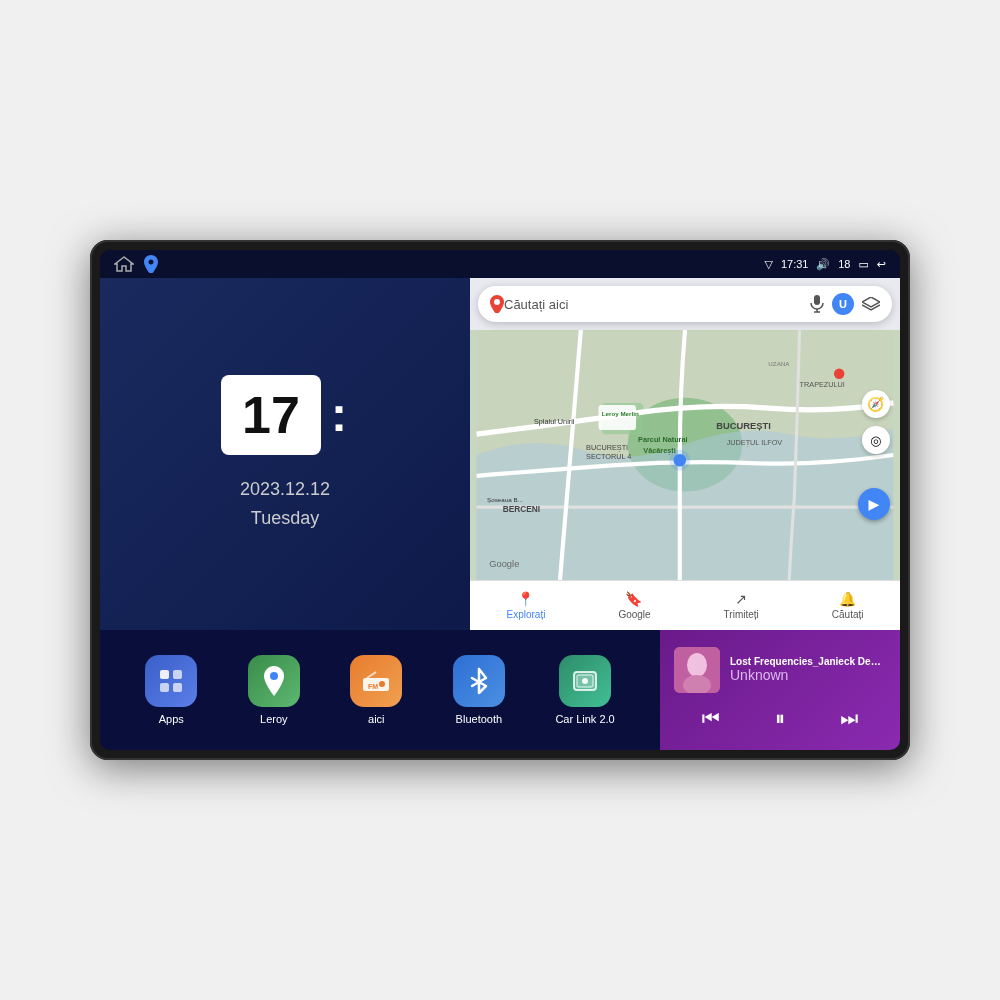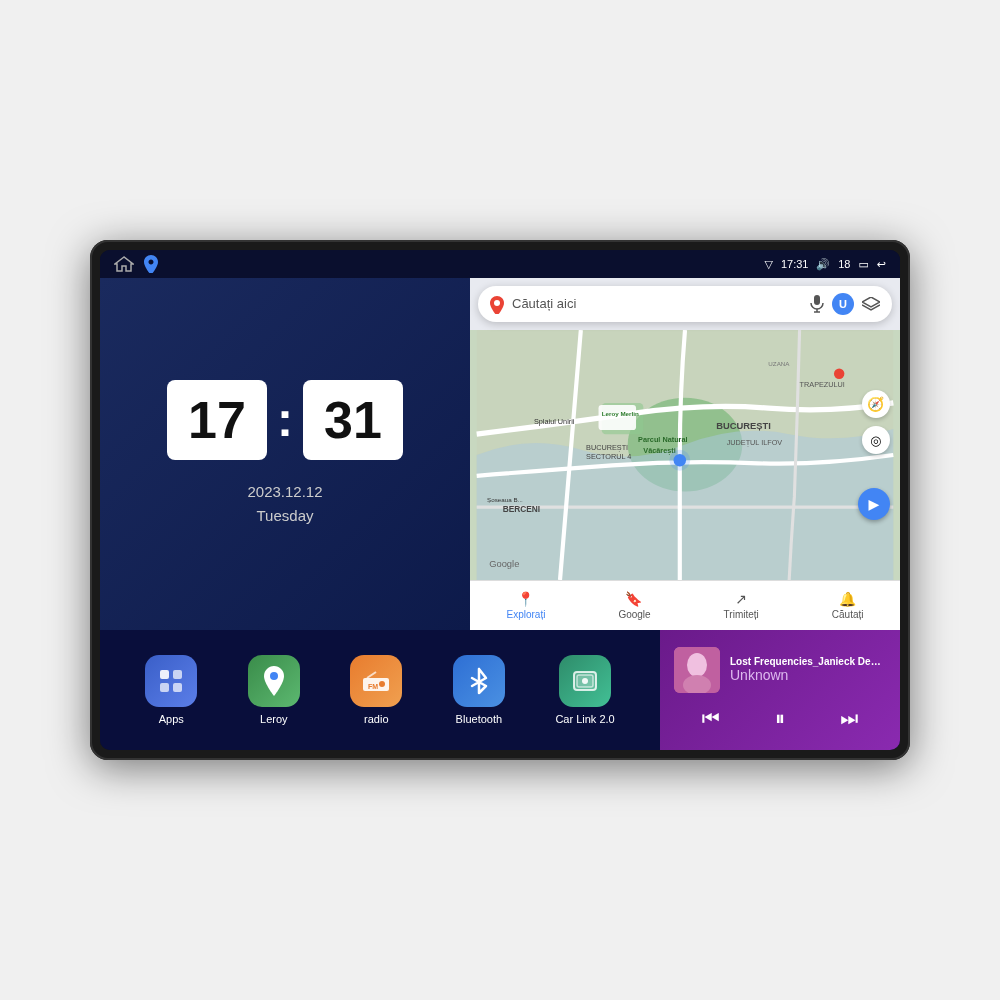--- a/index.html
+++ b/index.html
@@ -108,21 +108,21 @@
     .clock-colon {
       color: #fff;
       font-size: 48px;
       font-weight: 700;
       margin: 0 2px;
       line-height: 1;
     }
 
     .clock-date {
       color: #ccc;
-      font-size: 15px;
+      font-size: 18px;
       text-align: center;
       line-height: 1.6;
     }
 
     
     .map-panel {
       flex: 1;
       background: #e8eaf0;
       position: relative;
       overflow: hidden;
@@ -132,22 +132,22 @@
 
     .map-search-bar {
       position: absolute;
       top: 8px;
       left: 8px;
       right: 8px;
       height: 36px;
       background: #fff;
       border-radius: 20px;
       display: flex;
+      align-items: center;
       padding: 10px 12px;
-      gap: 8px;
       z-index: 10;
       box-shadow: 0 2px 8px rgba(0,0,0,0.2);
     }
 
     .map-search-text {
       flex: 1;
       font-size: 13px;
       color: #555;
     }
 
@@ -400,21 +400,20 @@
     </div>
 
     <div class="main-content">
 
       <div class="top-section">
 
         <div class="clock-panel">
           <div class="clock-display">
             <div class="clock-block">17</div>
             <span class="clock-colon">:</span>
-            <div class="clock-block">31</div>
           </div>
           <div class="clock-date">
             <div>2023.12.12</div>
             <div>Tuesday</div>
           </div>
         </div>
 
         <div class="map-panel">
 
           <div class="map-search-bar">
@@ -540,21 +539,21 @@
 
           <div class="app-item">
             <div class="app-icon app-icon-radio">
               <svg width="28" height="22" viewBox="0 0 28 22">
                 <rect x="1" y="8" width="26" height="13" rx="2" fill="rgba(255,255,255,0.9)"></rect>
                 <text x="6" y="19" font-size="7" fill="#e87c2e" font-weight="bold" font-family="Arial">FM</text>
                 <circle cx="20" cy="14" r="3" fill="#e87c2e"></circle>
                 <line x1="5" y1="8" x2="14" y2="2" stroke="rgba(255,255,255,0.7)" stroke-width="2"></line>
               </svg>
             </div>
-            <span class="app-label">radio</span>
+            <span class="app-label">aici</span>
           </div>
 
           <div class="app-item">
             <div class="app-icon app-icon-bluetooth">
               <svg width="22" height="28" viewBox="0 0 22 28">
                 <path d="M11 2 L11 26 M11 26 L18 19 L4 11 M4 19 L18 11 L11 2" fill="none" stroke="#fff" stroke-width="2.5" stroke-linecap="round" stroke-linejoin="round"></path>
               </svg>
             </div>
             <span class="app-label">Bluetooth</span>
           </div>

